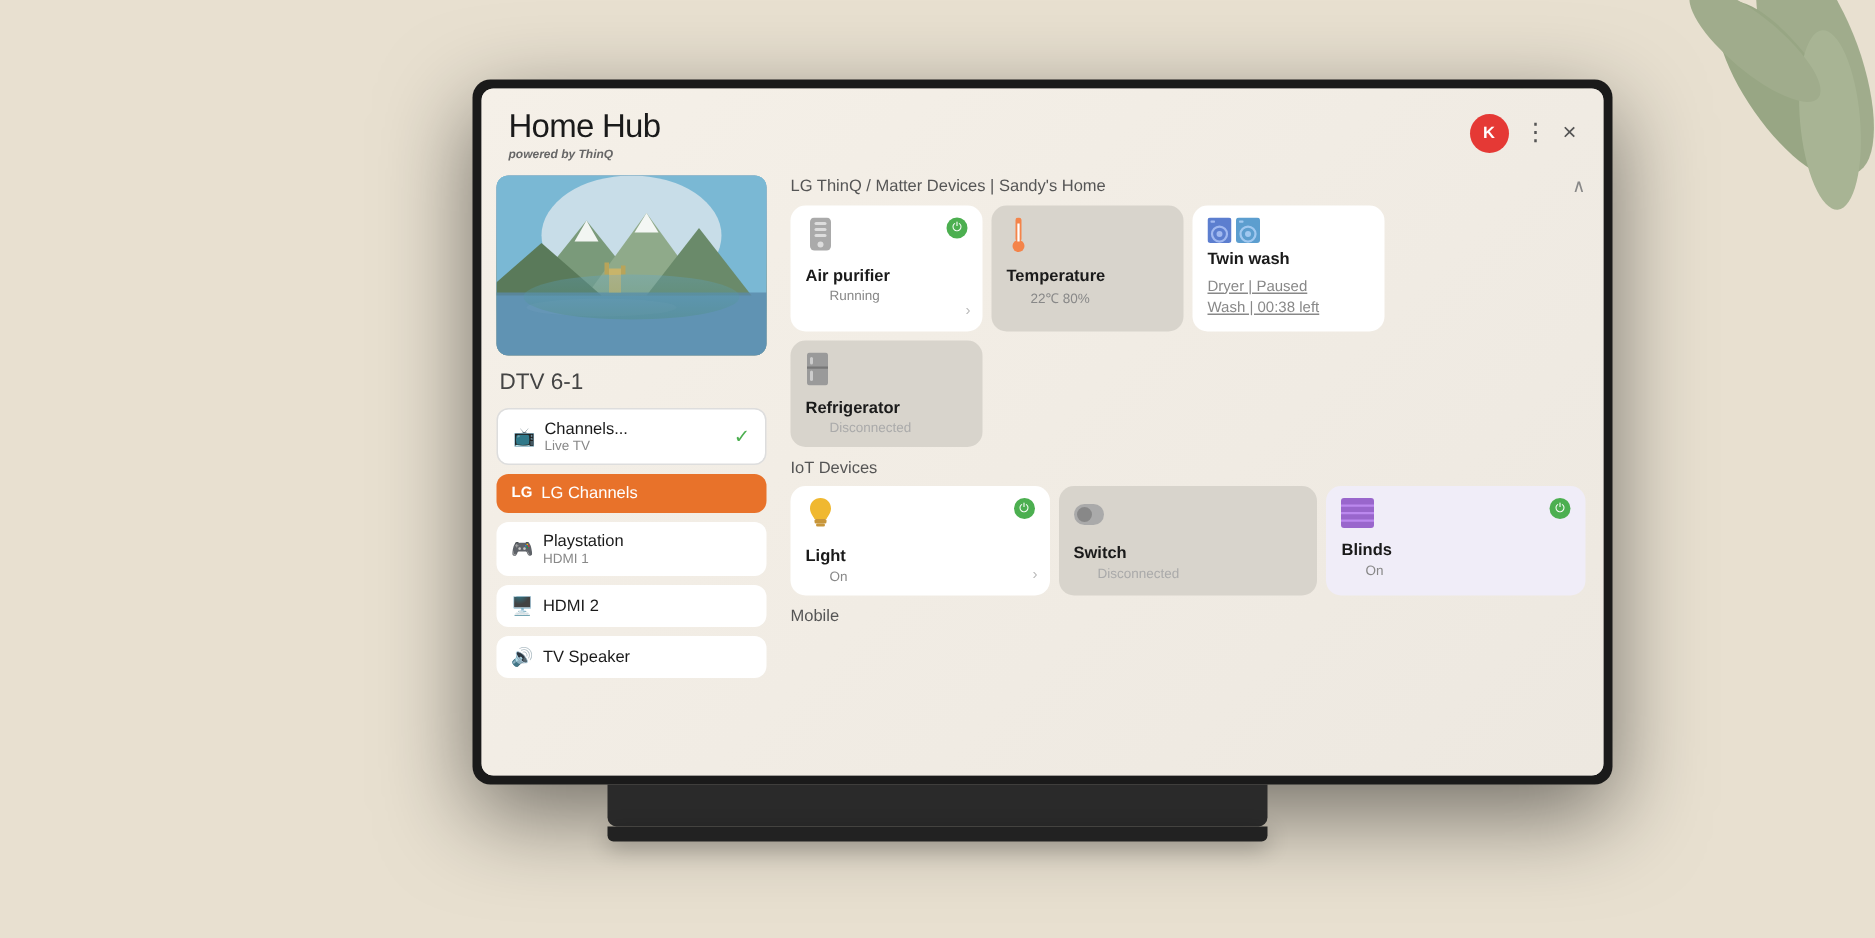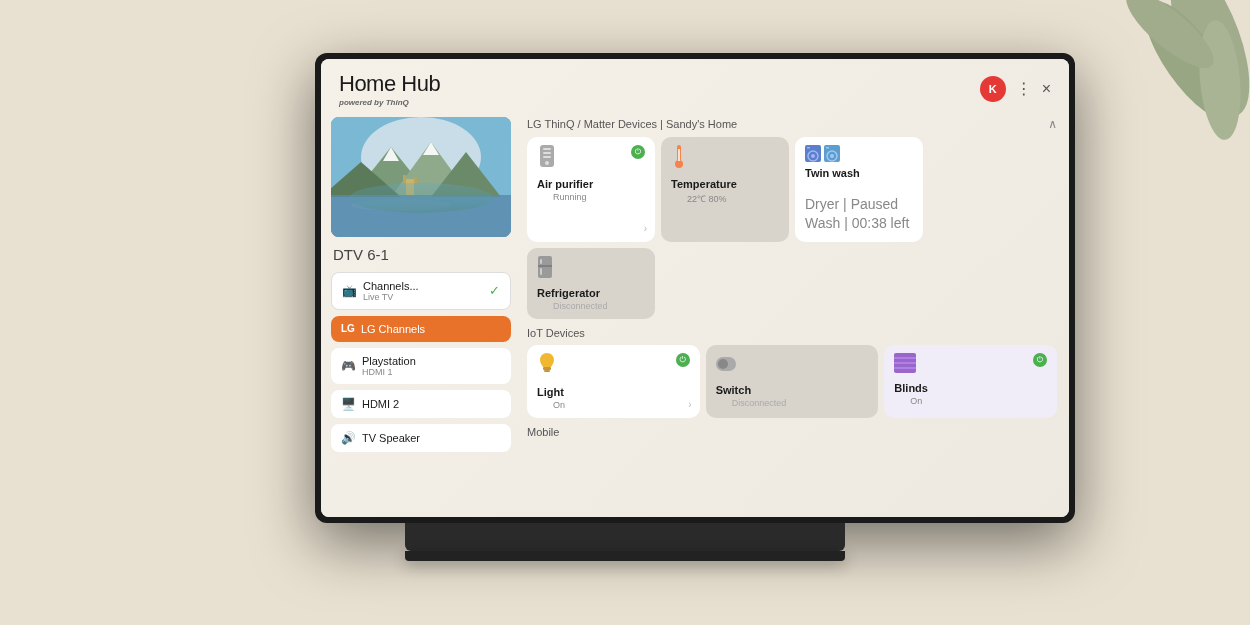--- a/index.html
+++ b/index.html
@@ -334,27 +334,28 @@
     .twin-wash-icons {
       display: flex;
       gap: 3px;
       margin-bottom: 4px;
     }
 
     .twin-wash-name {
       font-size: 11px;
       font-weight: 600;
       color: #1a1a1a;
-      margin-bottom: 16px;
+      margin-bottom: 6px;
     }
 
     .twin-wash-detail {
-      font-size: 14px;
+      font-size: 10px;
       color: #888;
       line-height: 1.4;
+      text-decoration: underline;
     }
 
     .iot-section .device-grid-3 {
       grid-template-columns: repeat(3, 1fr);
     }
 
   </style>
 </head>
 <body>
 

